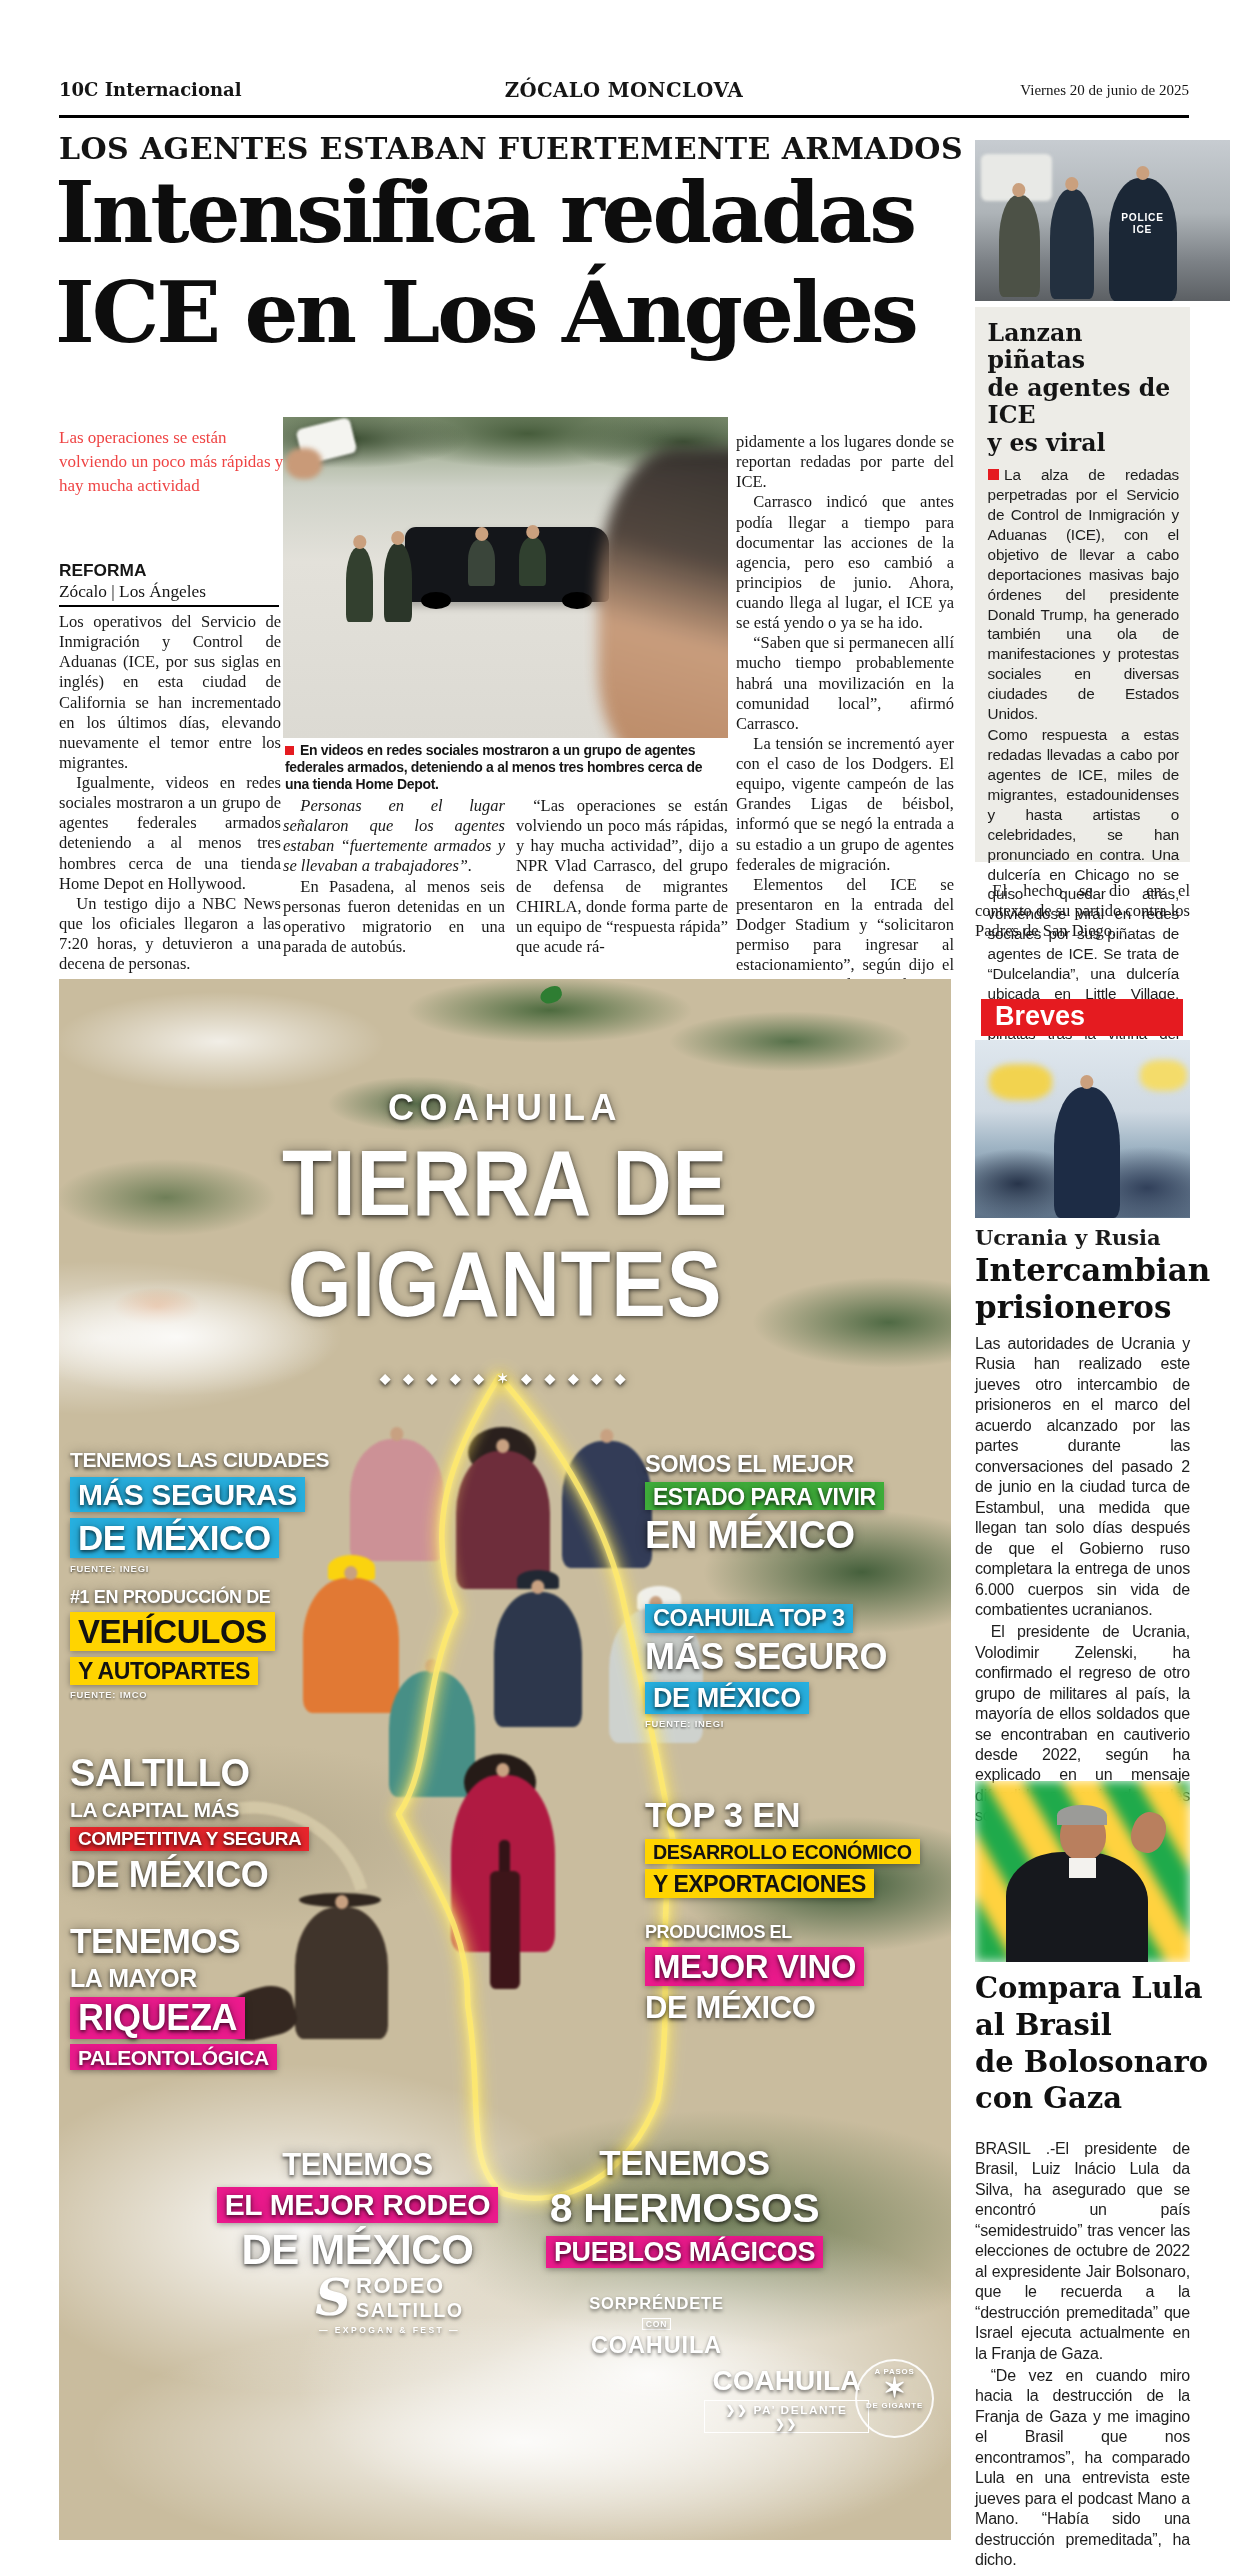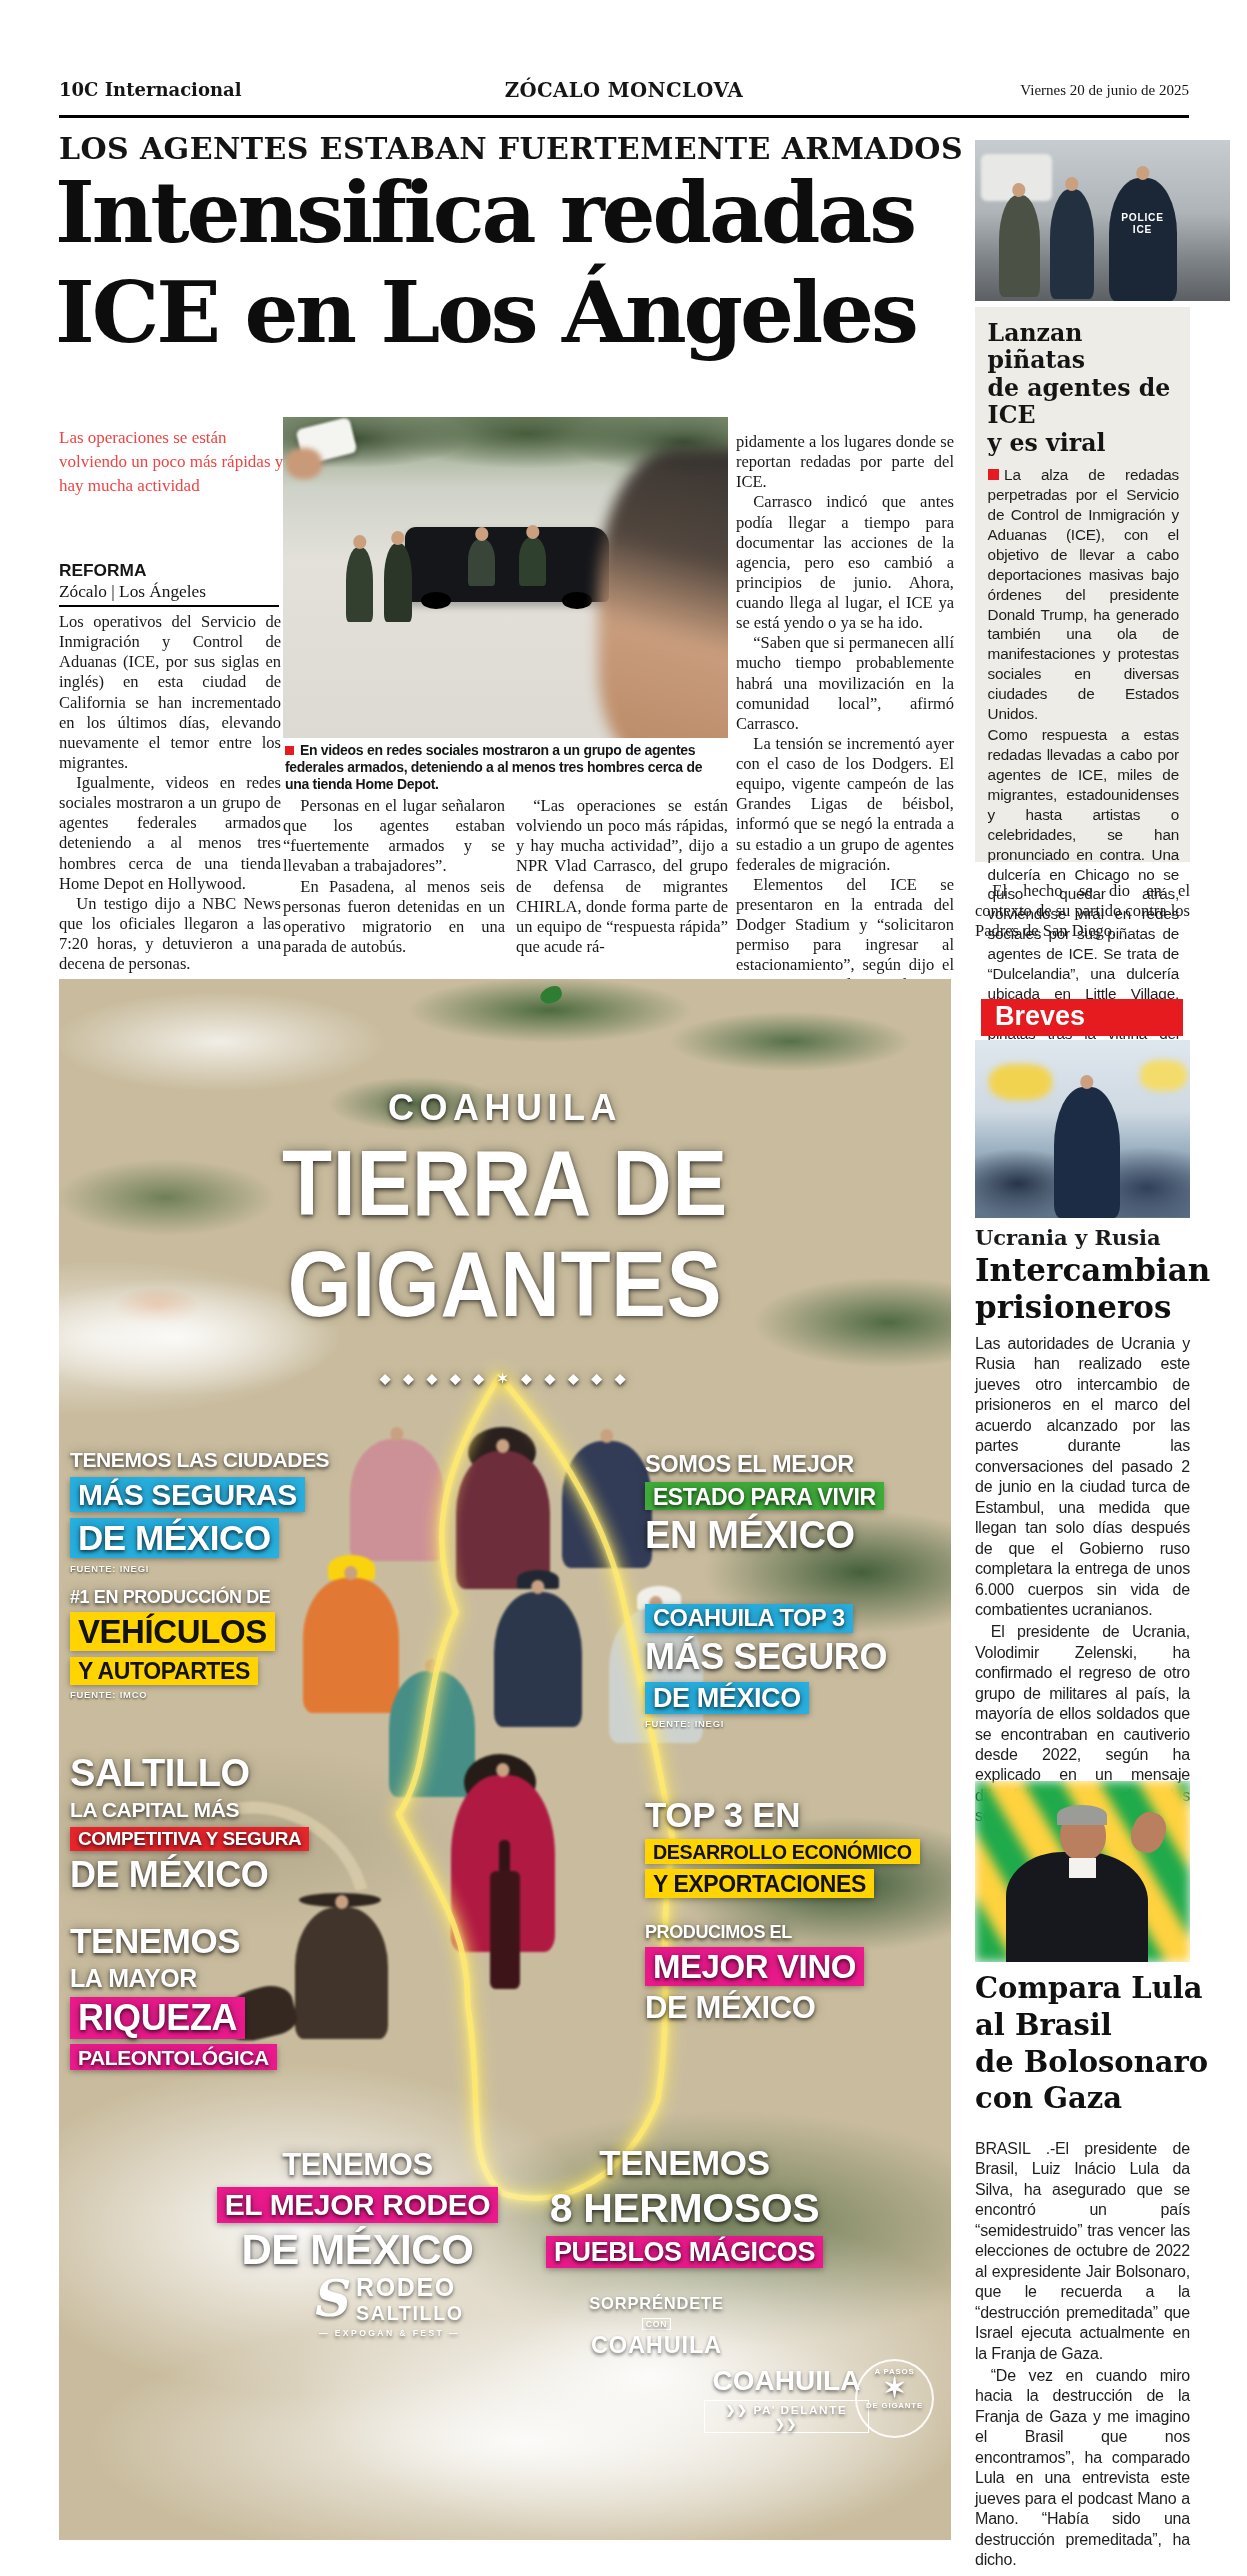--- a/index.html
+++ b/index.html
@@ -85,21 +85,21 @@
   <div class="abs sans" style="left:285px;top:742px;width:442px;font-size:14px;font-weight:bold;line-height:1.22;letter-spacing:-0.3px;color:#161616;">
     <span class="redsq" style="width:9.4px;height:9.4px;"></span><span>En videos en redes sociales mostraron a un grupo de agentes federales armados, deteniendo a al menos tres hombres cerca de una tienda Home Depot.</span>
   </div>
 
   <div class="abs serifbody" style="left:59px;top:612px;width:222px;">
     <p>Los operativos del Servicio de Inmigración y Control de Aduanas (ICE, por sus siglas en inglés) en esta ciudad de California se han incrementado en los últimos días, elevando nuevamente el temor entre los migrantes.</p>
     <p>Igualmente, videos en redes sociales mostraron a un grupo de agentes federales armados deteniendo a al menos tres hombres cerca de una tienda Home Depot en Hollywood.</p>
     <p>Un testigo dijo a NBC News que los oficiales llegaron a las 7:20 horas, y detuvieron a una decena de personas.</p>
   </div>
   <div class="abs serifbody" style="left:283px;top:796px;width:222px;">
-    <p style="text-indent:17.3px;">Personas en el lugar señalaron que los agentes estaban “fuertemente armados y se llevaban a trabajadores”.</p>
+    <p style="text-indent:17.3px;font-style:italic;">Personas en el lugar señalaron que los agentes estaban “fuertemente armados y se llevaban a trabajadores”.</p>
     <p>En Pasadena, al menos seis personas fueron detenidas en un operativo migratorio en una parada de autobús.</p>
   </div>
   <div class="abs serifbody" style="left:516px;top:796px;width:212px;">
     <p style="text-indent:17.3px;">“Las operaciones se están volviendo un poco más rápidas, y hay mucha actividad”, dijo a NPR Vlad Carrasco, del grupo de defensa de migrantes CHIRLA, donde forma parte de un equipo de “respuesta rápida” que acude rá-</p>
   </div>
   <div class="abs serifbody" style="left:736px;top:432px;width:218px;">
     <p>pidamente a los lugares donde se reportan redadas por parte del ICE.</p>
     <p>Carrasco indicó que antes podía llegar a tiempo para documentar las acciones de la agencia, pero eso cambió a principios de junio. Ahora, cuando llega al lugar, el ICE ya se está yendo o ya se ha ido.</p>
     <p>“Saben que si permanecen allí mucho tiempo probablemente habrá una movilización en la comunidad local”, afirmó Carrasco.</p>
     <p>La tensión se incrementó ayer con el caso de los Dodgers. El equipo, vigente campeón de las Grandes Ligas de béisbol, informó que se negó la entrada a su estadio a un grupo de agentes federales de migración.</p>
@@ -258,21 +258,21 @@
     <div class="stack ctr" style="left:472px;top:1166px;width:307px;">
       <span class="adtxt" style="font-size:35px;">TENEMOS</span>
       <span class="adtxt" style="font-size:41px;">8 HERMOSOS</span>
       <span class="adtxt hl mag" style="font-size:27px;">PUEBLOS MÁGICOS</span>
     </div>
 
     <div class="logo" style="left:244px;top:1294px;width:173px;">
       <div style="display:flex;align-items:center;justify-content:center;gap:4.7px;">
         <span style="font-family:'DejaVu Serif',serif;font-style:italic;font-size:50px;line-height:.8;">S</span>
         <span style="text-align:left;">
-          <div style="font-size:25px;letter-spacing:1.6px;">RODEO</div>
+          <div style="font-size:22px;letter-spacing:1.6px;">RODEO</div>
           <div style="font-size:19.7px;letter-spacing:1.6px;">SALTILLO</div>
         </span>
       </div>
       <div style="font-size:8.6px;letter-spacing:2.4px;margin-top:3.1px;">— <span>EXPOGAN &amp; FEST</span> —</div>
     </div>
 
     <div class="logo" style="left:515px;top:1315px;width:165px;">
       <div style="font-size:16.5px;letter-spacing:0.8px;"><span>SORPRÉNDETE</span> <span style="font-size:8.6px;border:0.8px solid #fff;padding:0 2.4px;vertical-align:middle;">CON</span></div>
       <div style="font-size:23.6px;letter-spacing:0.8px;">COAHUILA</div>
     </div>

